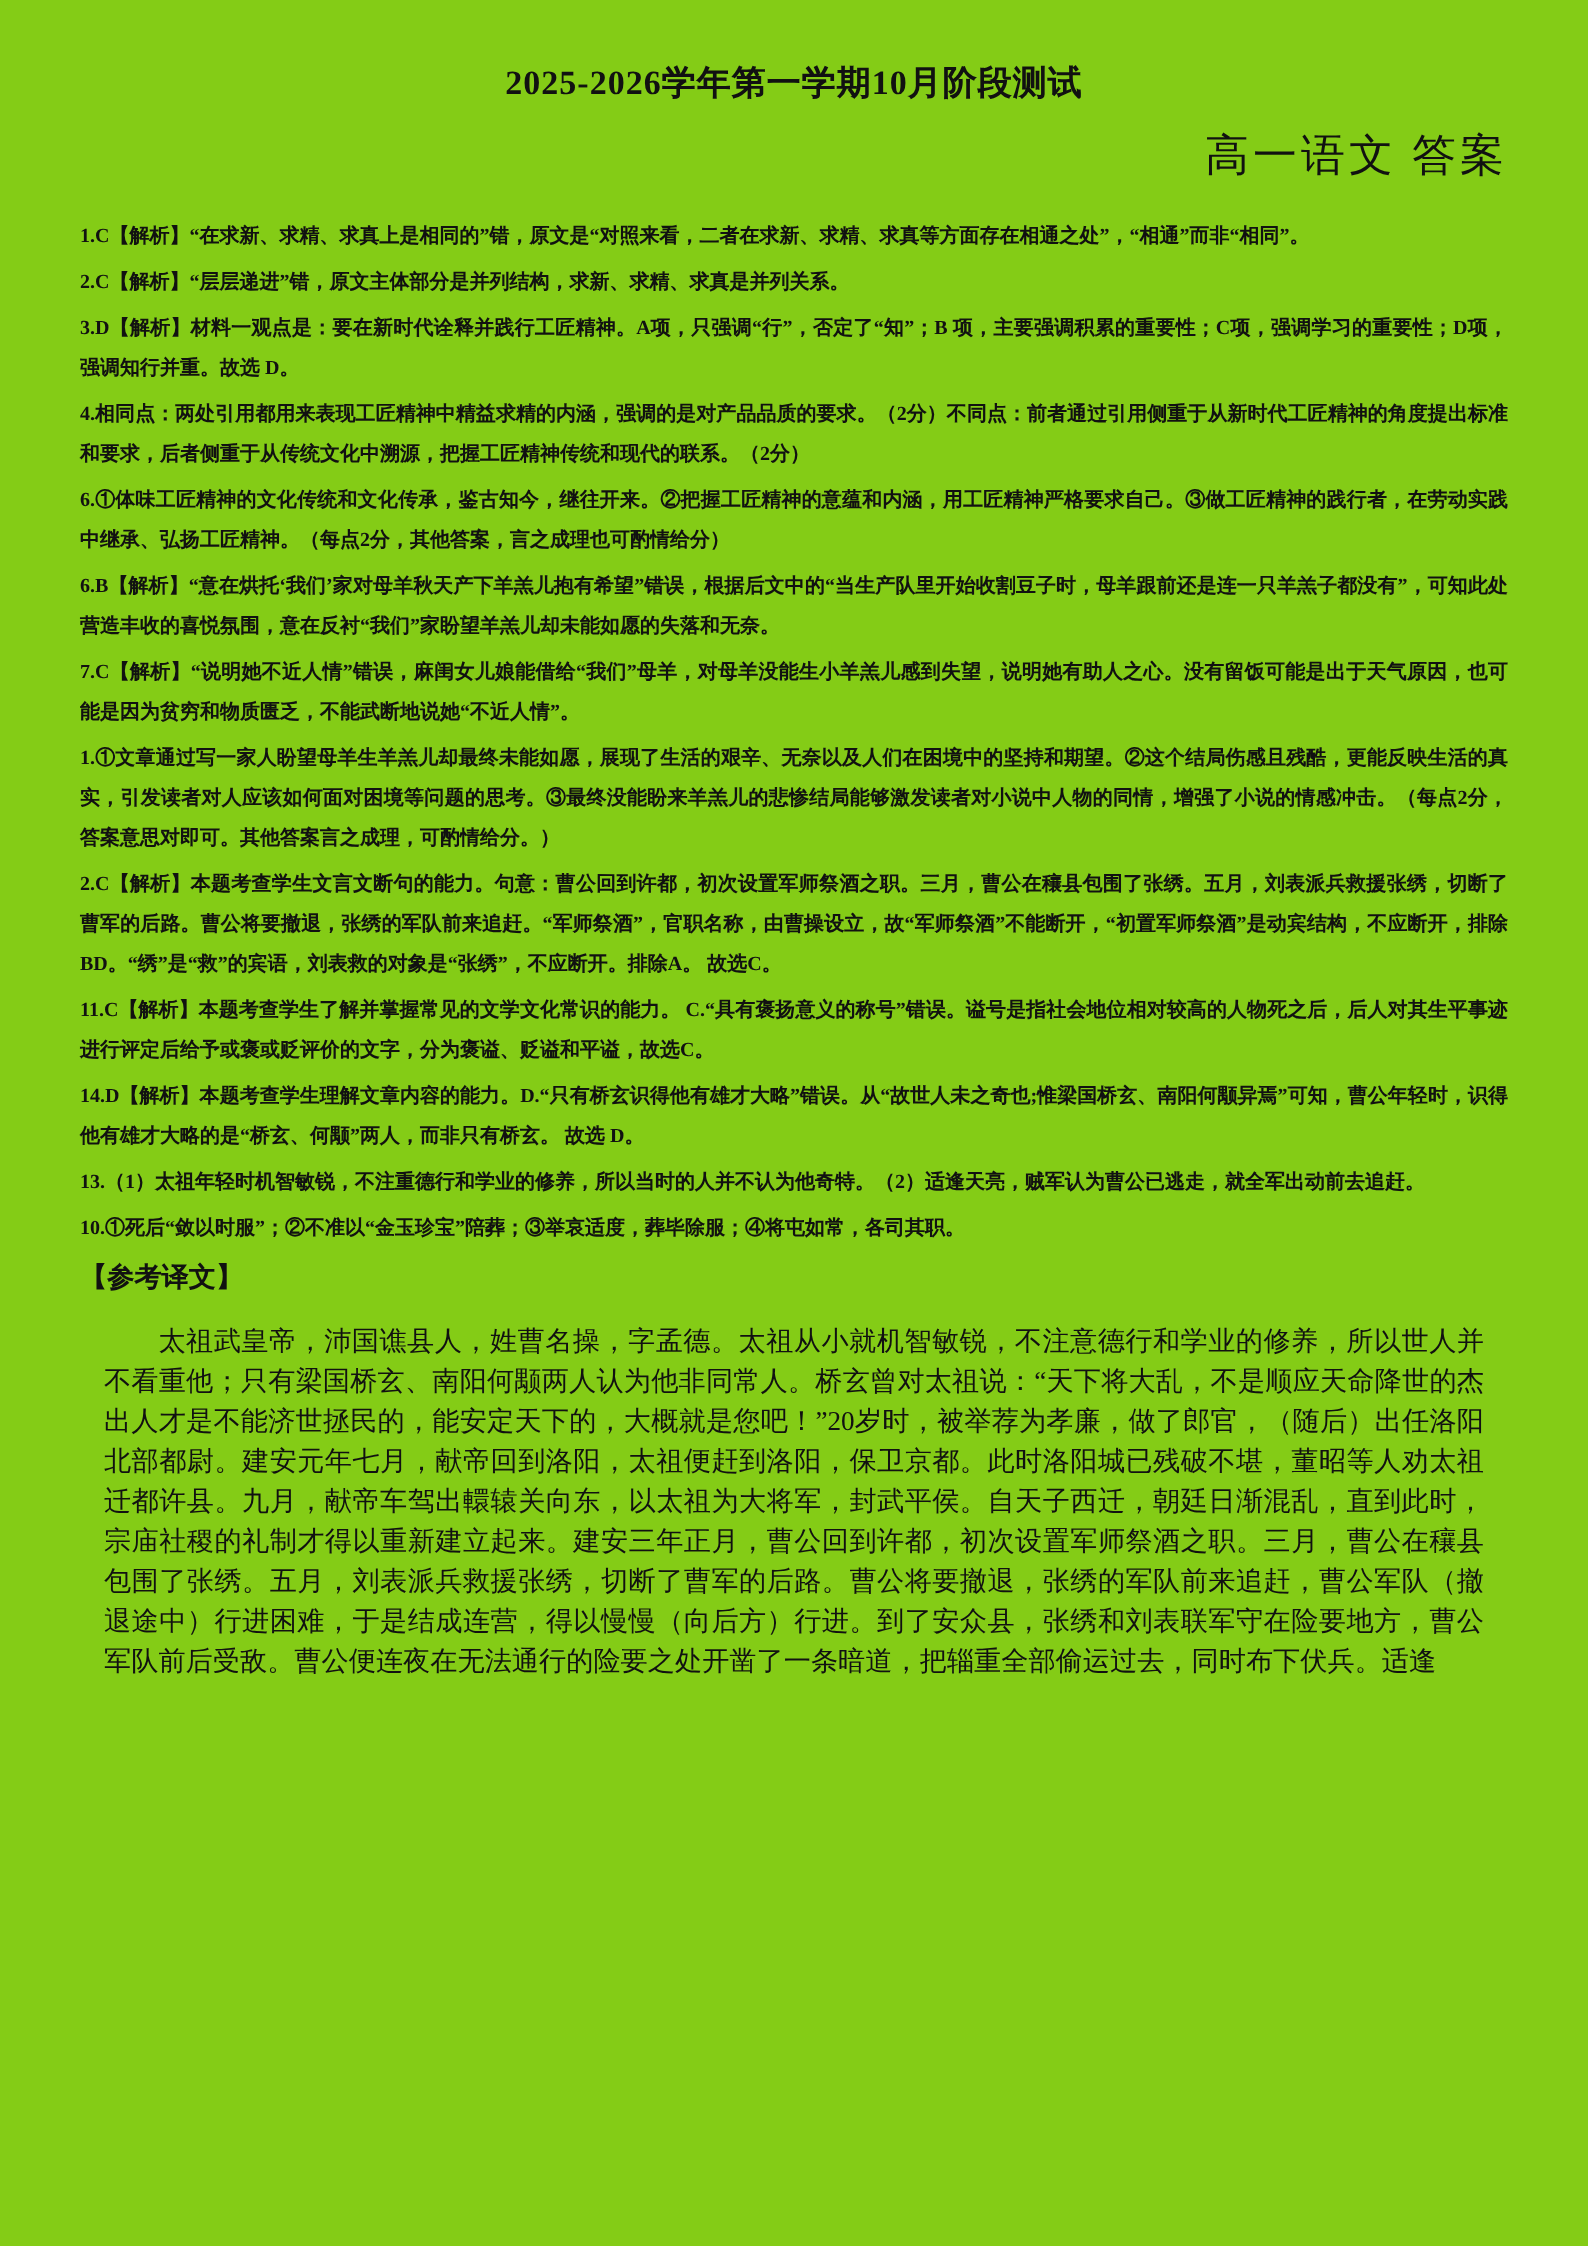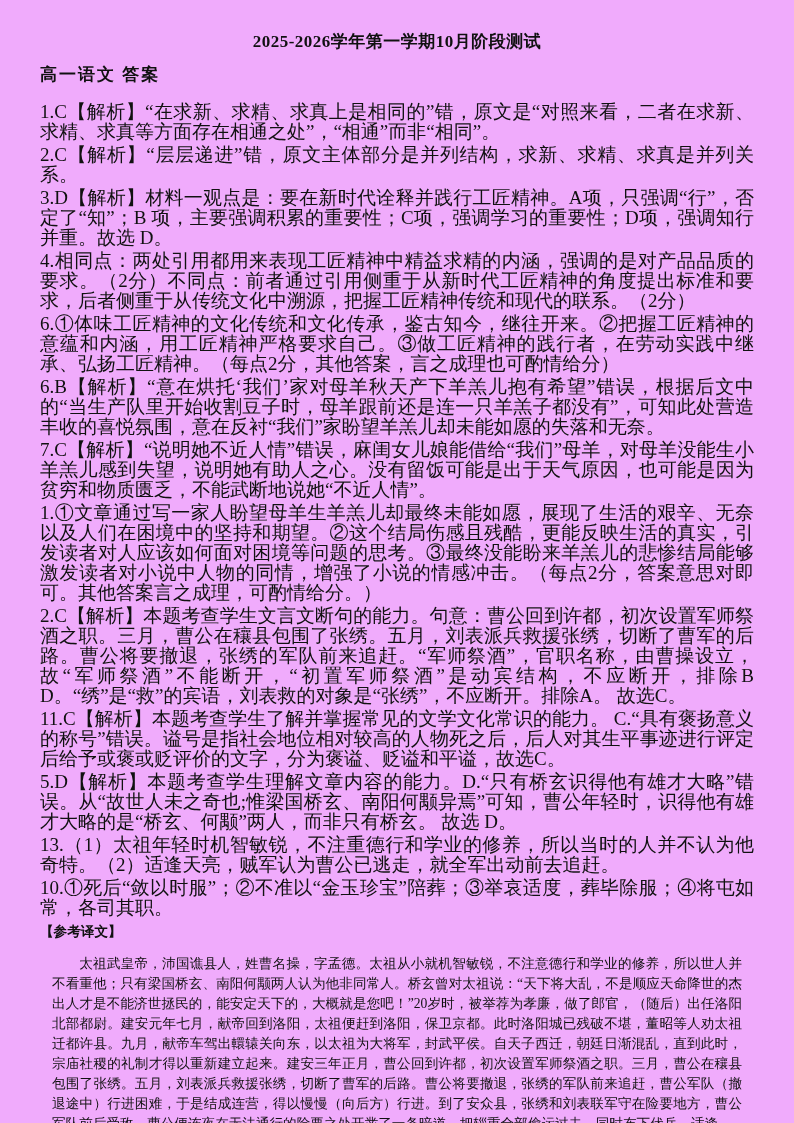--- a/index.html
+++ b/index.html
@@ -7,46 +7,47 @@
     padding: 0;
     background: #ffffff;
   }
   .page {
     position: relative;
     width: 794px;
     height: 1123px;
     box-sizing: border-box;
     margin: 0 auto;
     padding: 26px 40px 12px 40px;
-    background: #f0abfc;
+    background: #84cc16;
     color: #111111;
     font-family: "Liberation Serif", "DejaVu Serif", serif;
     overflow: hidden;
   }
   .title {
     margin: 4px 0 10px 0;
     text-align: center;
     font-size: 17px;
     font-weight: bold;
     letter-spacing: 0.5px;
   }
   .subtitle {
     margin: 0 0 16px 0;
-    text-align: left;
-    font-size: 17px;
-    font-weight: bold;
+    text-align: right;
+    font-size: 22px;
+    font-weight: normal;
     letter-spacing: 2px;
   }
   .answers p.item {
     margin: 0 0 3px 0;
-    font-size: 19px;
+    font-size: 10px;
     line-height: 20px;
     text-align: justify;
     text-justify: inter-ideograph;
     word-break: break-all;
+    font-weight: bold;
   }
   .ref-section {
     margin-top: 4px;
   }
   .ref-label {
     margin: 0 0 2px 0;
     font-size: 13.6px;
     line-height: 20px;
     font-weight: bold;
   }
@@ -72,21 +73,21 @@
     <p class="item">1.C【解析】“在求新、求精、求真上是相同的”错，原文是“对照来看，二者在求新、求精、求真等方面存在相通之处”，“相通”而非“相同”。</p>
     <p class="item">2.C【解析】“层层递进”错，原文主体部分是并列结构，求新、求精、求真是并列关系。</p>
     <p class="item">3.D【解析】材料一观点是：要在新时代诠释并践行工匠精神。A项，只强调“行”，否定了“知”；B 项，主要强调积累的重要性；C项，强调学习的重要性；D项，强调知行并重。故选 D。</p>
     <p class="item">4.相同点：两处引用都用来表现工匠精神中精益求精的内涵，强调的是对产品品质的要求。（2分）不同点：前者通过引用侧重于从新时代工匠精神的角度提出标准和要求，后者侧重于从传统文化中溯源，把握工匠精神传统和现代的联系。（2分）</p>
     <p class="item">6.①体味工匠精神的文化传统和文化传承，鉴古知今，继往开来。②把握工匠精神的意蕴和内涵，用工匠精神严格要求自己。③做工匠精神的践行者，在劳动实践中继承、弘扬工匠精神。（每点2分，其他答案，言之成理也可酌情给分）</p>
     <p class="item">6.B【解析】“意在烘托‘我们’家对母羊秋天产下羊羔儿抱有希望”错误，根据后文中的“当生产队里开始收割豆子时，母羊跟前还是连一只羊羔子都没有”，可知此处营造丰收的喜悦氛围，意在反衬“我们”家盼望羊羔儿却未能如愿的失落和无奈。</p>
     <p class="item">7.C【解析】“说明她不近人情”错误，麻闺女儿娘能借给“我们”母羊，对母羊没能生小羊羔儿感到失望，说明她有助人之心。没有留饭可能是出于天气原因，也可能是因为贫穷和物质匮乏，不能武断地说她“不近人情”。</p>
     <p class="item">1.①文章通过写一家人盼望母羊生羊羔儿却最终未能如愿，展现了生活的艰辛、无奈以及人们在困境中的坚持和期望。②这个结局伤感且残酷，更能反映生活的真实，引发读者对人应该如何面对困境等问题的思考。③最终没能盼来羊羔儿的悲惨结局能够激发读者对小说中人物的同情，增强了小说的情感冲击。（每点2分，答案意思对即可。其他答案言之成理，可酌情给分。）</p>
     <p class="item">2.C【解析】本题考查学生文言文断句的能力。句意：曹公回到许都，初次设置军师祭酒之职。三月，曹公在穰县包围了张绣。五月，刘表派兵救援张绣，切断了曹军的后路。曹公将要撤退，张绣的军队前来追赶。“军师祭酒”，官职名称，由曹操设立，故“军师祭酒”不能断开，“初置军师祭酒”是动宾结构，不应断开，排除BD。“绣”是“救”的宾语，刘表救的对象是“张绣”，不应断开。排除A。 故选C。</p>
     <p class="item">11.C【解析】本题考查学生了解并掌握常见的文学文化常识的能力。 C.“具有褒扬意义的称号”错误。谥号是指社会地位相对较高的人物死之后，后人对其生平事迹进行评定后给予或褒或贬评价的文字，分为褒谥、贬谥和平谥，故选C。</p>
-    <p class="item">5.D【解析】本题考查学生理解文章内容的能力。D.“只有桥玄识得他有雄才大略”错误。从“故世人未之奇也;惟梁国桥玄、南阳何颙异焉”可知，曹公年轻时，识得他有雄才大略的是“桥玄、何颙”两人，而非只有桥玄。 故选 D。</p>
+    <p class="item">14.D【解析】本题考查学生理解文章内容的能力。D.“只有桥玄识得他有雄才大略”错误。从“故世人未之奇也;惟梁国桥玄、南阳何颙异焉”可知，曹公年轻时，识得他有雄才大略的是“桥玄、何颙”两人，而非只有桥玄。 故选 D。</p>
     <p class="item">13.（1）太祖年轻时机智敏锐，不注重德行和学业的修养，所以当时的人并不认为他奇特。（2）适逢天亮，贼军认为曹公已逃走，就全军出动前去追赶。</p>
     <p class="item">10.①死后“敛以时服”；②不准以“金玉珍宝”陪葬；③举哀适度，葬毕除服；④将屯如常，各司其职。</p>
   </div>
 
   <div class="ref-section">
     <p class="ref-label">【参考译文】</p>
     <p class="ref-body">太祖武皇帝，沛国谯县人，姓曹名操，字孟德。太祖从小就机智敏锐，不注意德行和学业的修养，所以世人并不看重他；只有梁国桥玄、南阳何颙两人认为他非同常人。桥玄曾对太祖说：“天下将大乱，不是顺应天命降世的杰出人才是不能济世拯民的，能安定天下的，大概就是您吧！”20岁时，被举荐为孝廉，做了郎官，（随后）出任洛阳北部都尉。建安元年七月，献帝回到洛阳，太祖便赶到洛阳，保卫京都。此时洛阳城已残破不堪，董昭等人劝太祖迁都许县。九月，献帝车驾出轘辕关向东，以太祖为大将军，封武平侯。自天子西迁，朝廷日渐混乱，直到此时，宗庙社稷的礼制才得以重新建立起来。建安三年正月，曹公回到许都，初次设置军师祭酒之职。三月，曹公在穰县包围了张绣。五月，刘表派兵救援张绣，切断了曹军的后路。曹公将要撤退，张绣的军队前来追赶，曹公军队（撤退途中）行进困难，于是结成连营，得以慢慢（向后方）行进。到了安众县，张绣和刘表联军守在险要地方，曹公军队前后受敌。曹公便连夜在无法通行的险要之处开凿了一条暗道，把辎重全部偷运过去，同时布下伏兵。适逢</p>
   </div>
 
 </div>

